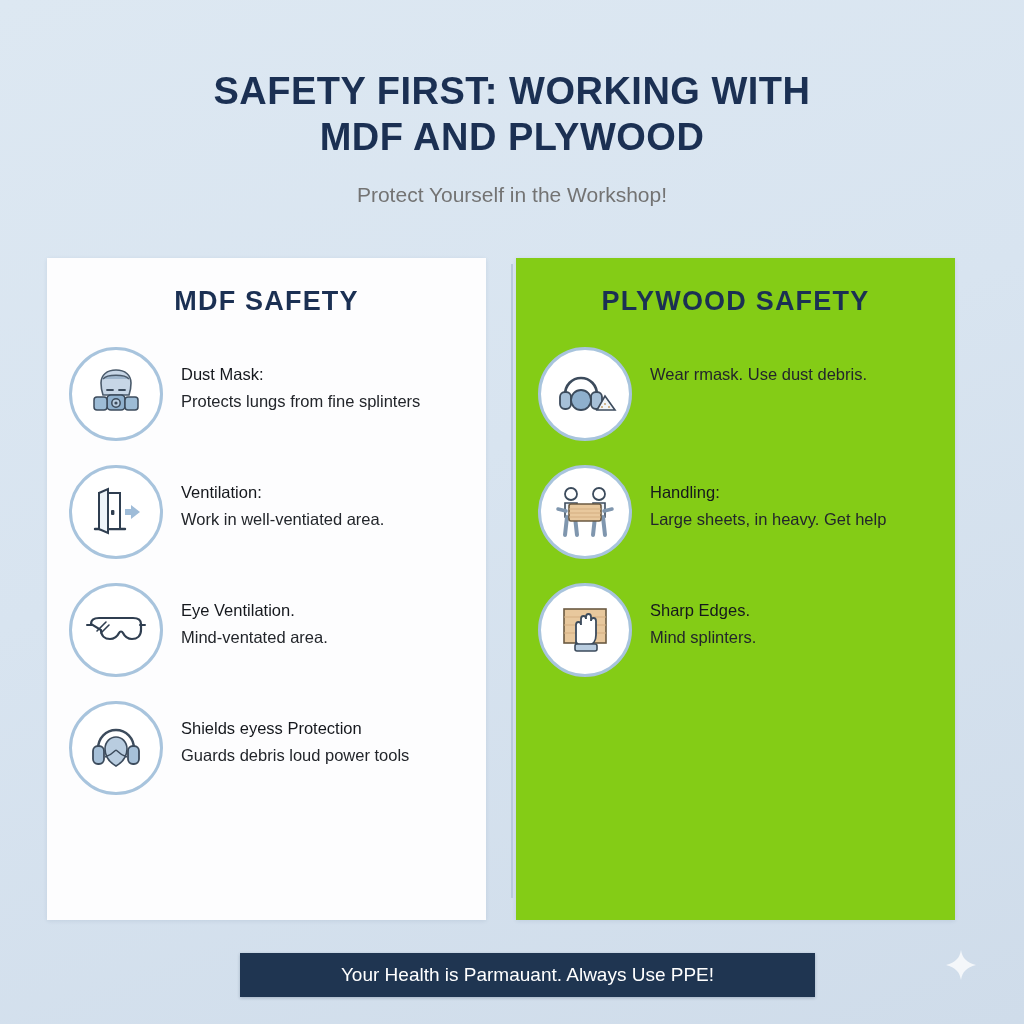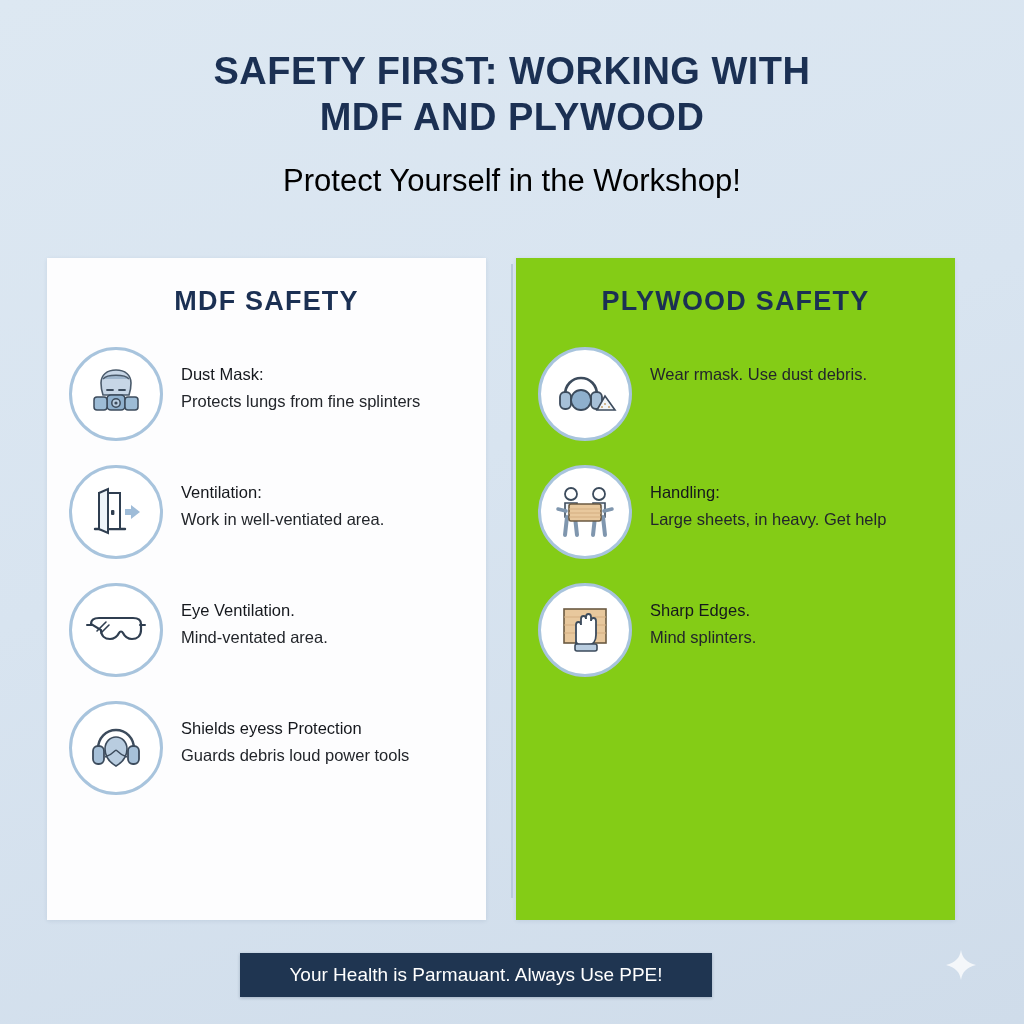--- a/index.html
+++ b/index.html
@@ -11,38 +11,38 @@
     height: 1024px;
     background: linear-gradient(160deg, #dde8f2 0%, #d8e4f0 45%, #cfdcea 100%);
     font-family: "Liberation Sans", sans-serif;
     color: #1d3557;
     overflow: hidden;
     position: relative;
   }
 
   
   .header {
-    padding-top: 48px;
+    padding-top: 68px;
     text-align: center;
   }
   .title {
     font-size: 38px;
     font-weight: bold;
     letter-spacing: 0.5px;
     line-height: 1.22;
     color: #1b3053;
     margin: 0 auto;
     width: 700px;
     text-transform: uppercase;
   }
   .title .line2 { display: block; }
   .subtitle {
     margin-top: 22px;
-    font-size: 31px;
-    color: #000000;
+    font-size: 21px;
+    color: #737373;
     font-weight: normal;
   }
 
   
   .panels {
     position: absolute;
     top: 258px;
     left: 47px;
     width: 908px;
     height: 662px;
@@ -106,21 +106,21 @@
     color: #15181d;
     display: block;
   }
   .item-desc { display: block; }
 
   
   .footer {
     position: absolute;
     left: 240px;
     top: 953px;
-    width: 472px;
+    width: 575px;
     height: 44px;
     background: #1f3551;
     color: #ffffff;
     display: flex;
     align-items: center;
     justify-content: center;
     font-size: 19px;
     box-shadow: 0 1px 3px rgba(20,40,70,0.25);
   }
   .sparkle {

